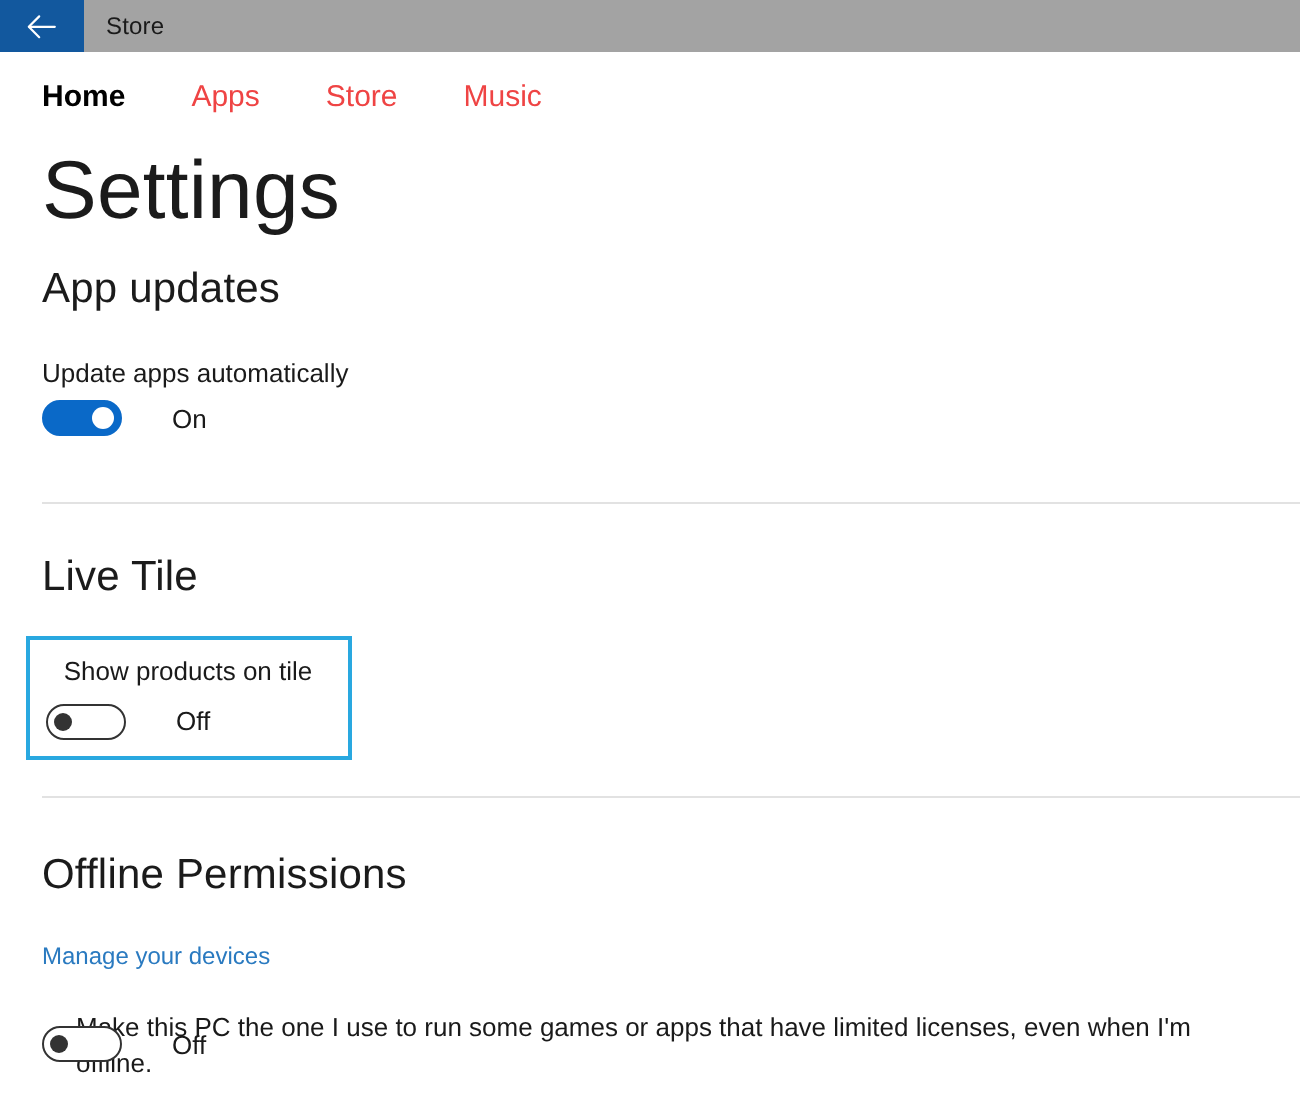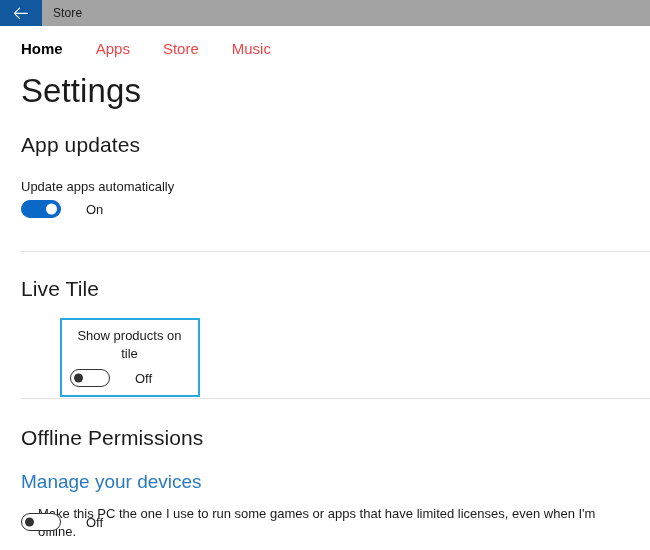--- a/index.html
+++ b/index.html
@@ -60,21 +60,21 @@
   .nav-tab.active {
     color: #000000;
     font-weight: bold;
   }
 
   
   .content {
     padding: 0 21px;
   }
   .page-title {
-    font-size: 33px;
+    font-size: 41px;
     font-weight: 300;
     color: #1b1b1b;
     margin: 16px 0 0 0;
     letter-spacing: 0.1px;
     line-height: 1.1;
   }
   .section-heading {
     font-size: 21px;
     font-weight: 400;
     color: #1b1b1b;
@@ -87,21 +87,21 @@
     line-height: 1.35;
     text-align: center;
   }
   .body-text {
     font-size: 13px;
     color: #1a1a1a;
     line-height: 1.35;
     margin: 17px;
   }
   .link-text {
-    font-size: 19px;
+    font-size: 12px;
     color: #2a7ac0;
     text-decoration: none;
     cursor: pointer;
     display: inline-block;
   }
   .divider {
     border: 0;
     border-top: 1px solid #e2e2e2;
     margin: 0;
     height: 0;
@@ -162,21 +162,21 @@
     box-sizing: border-box;
   }
   .focus-box .field-label { margin-bottom: 7px; }
 
   
   #app-updates-heading { position: absolute; left: 21px; top: 133px; }
   #update-label        { position: absolute; left: 21px; top: 178px; }
   #update-toggle-row   { position: absolute; left: 21px; top: 200px; }
   #divider-1           { position: absolute; left: 21px; top: 251px; }
   #live-tile-heading   { position: absolute; left: 21px; top: 277px; }
-  #live-tile-focus     { position: absolute; left: 13px; top: 318px; width: 140px; margin-left: 47px; }
+  #live-tile-focus     { position: absolute; left: 13px; top: 318px; width: 163px; }
   #divider-2           { position: absolute; left: 21px; top: 398px; }
   #offline-heading     { position: absolute; left: 21px; top: 426px; }
   #offline-link        { position: absolute; left: 21px; top: 471px; }
   #offline-desc        { position: absolute; left: 21px; top: 488px; }
   #offline-toggle-row  { position: absolute; left: 21px; top: 513px; }
 </style>
 </head>
 <body>
 
 <div class="titlebar">

